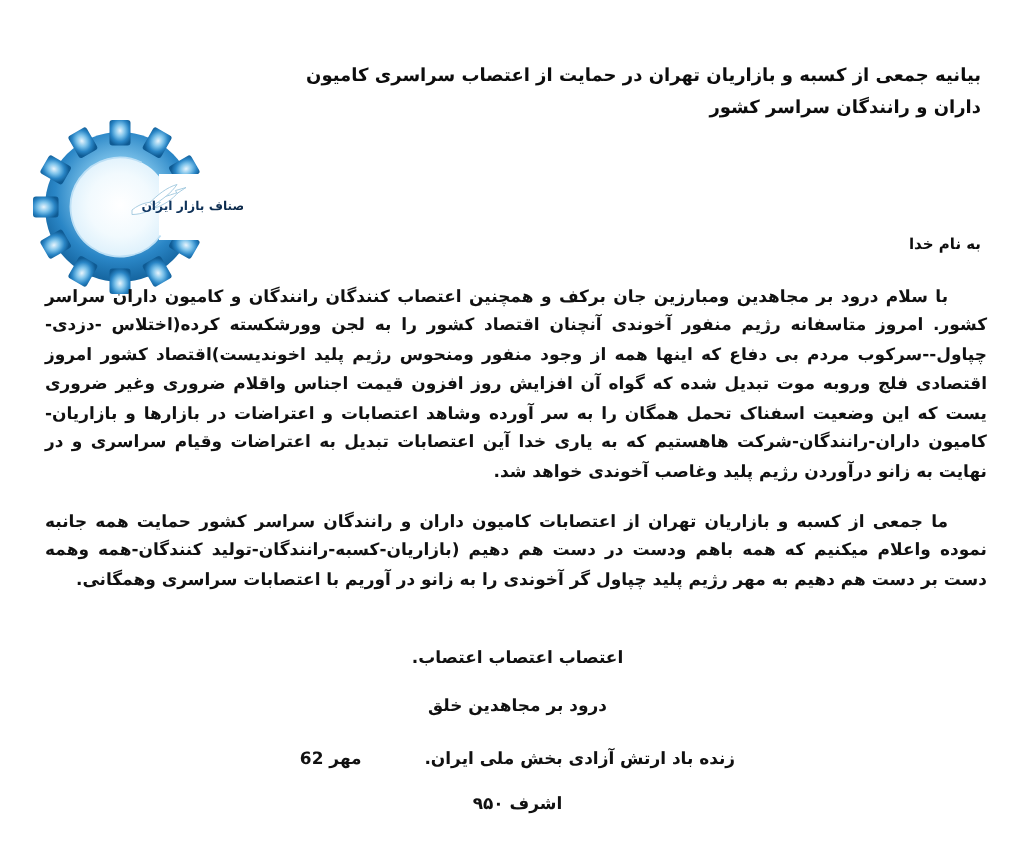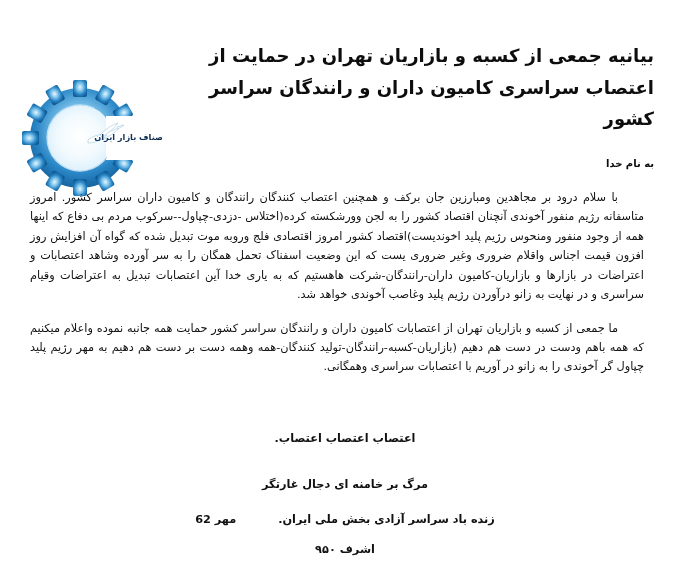--- a/index.html
+++ b/index.html
@@ -41,21 +41,21 @@
 
   
   .doc-title {
     position: absolute;
     right: 36px;
     top: 40px;
     width: 466px;
     text-align: right;
     direction: rtl;
     font-weight: bold;
-    font-size: 18px;
+    font-size: 12px;
     line-height: 1.75;
     letter-spacing: 0.1px;
     color: #0d0d0d;
   }
 
   
   .invocation {
     position: absolute;
     right: 36px;
     top: 158px;
@@ -73,23 +73,23 @@
     top: 188px;
     width: 630px;
     direction: rtl;
     text-align: justify;
     text-align-last: right;
   }
 
   .para {
     font-size: 11.3px;
     line-height: 1.72;
-    font-weight: normal;
-    color: #111111;
-    margin: 0 16px 14px 0;
+    font-weight: bold;
+    color: #111111;
+    margin: 0 2px 14px 0;
     text-align: justify;
     text-justify: inter-word;
     direction: rtl;
   }
   .para.indent {
     text-indent: 26px;
   }
 
   .slogans {
     position: absolute;
@@ -100,21 +100,21 @@
   }
   .slogan-line {
     font-size: 11.3px;
     font-weight: bold;
     line-height: 1.6;
     color: #111111;
     text-align: center;
     margin: 0 0 17px 0;
     padding-right: 0;
   }
-  .slogan-line.s1 { margin-right: 0; margin-bottom: 28px; }
+  .slogan-line.s1 { margin-right: 0; margin-bottom: 14px; }
   .signoff-line {
     font-size: 11.3px;
     font-weight: bold;
     line-height: 1.6;
     color: #111111;
     text-align: center;
     margin: 0 0 14px 0;
   }
   .signoff-line .gap {
     display: inline-block;
@@ -193,22 +193,22 @@
 
   <div class="invocation">به نام خدا</div>
 
   <div class="body-block">
     <p class="para indent">با سلام درود بر مجاهدین ومبارزین جان برکف و همچنین اعتصاب کنندگان رانندگان و کامیون داران سراسر کشور.   امروز متاسفانه رژیم منفور آخوندی آنچنان اقتصاد کشور را به لجن وورشکسته کرده(اختلاس -دزدی-چپاول--سرکوب مردم بی دفاع که اینها همه از وجود منفور ومنحوس رژیم پلید اخوندیست)اقتصاد کشور امروز اقتصادی فلج وروبه موت تبدیل شده که گواه آن افزایش روز افزون قیمت اجناس واقلام ضروری وغیر ضروری یست که این وضعیت اسفناک تحمل همگان را به سر آورده وشاهد اعتصابات و اعتراضات در بازارها و بازاریان-کامیون داران-رانندگان-شرکت هاهستیم که به یاری خدا آین اعتصابات تبدیل به اعتراضات وقیام سراسری و در نهایت به زانو درآوردن رژیم پلید وغاصب آخوندی خواهد شد.</p>
     <p class="para indent">ما جمعی از کسبه و بازاریان تهران از اعتصابات کامیون داران و رانندگان سراسر کشور حمایت همه جانبه نموده واعلام میکنیم که همه باهم ودست در دست هم دهیم (بازاریان-کسبه-رانندگان-تولید کنندگان-همه وهمه دست بر دست هم دهیم به مهر رژیم پلید چپاول گر آخوندی را به زانو در آوریم با اعتصابات سراسری وهمگانی.</p>
   </div>
 
   <div class="slogans">
     <p class="slogan-line s1">اعتصاب اعتصاب اعتصاب.</p>
-    <p class="slogan-line">مرگ بر خامنه ای دجال غارتگر</p>
+    <p class="slogan-line">درود بر مجاهدین خلق</p>
     <p class="signoff-line">
-      <span>زنده باد سراسر آزادی بخش ملی ایران.</span>
+      <span>زنده باد ارتش آزادی بخش ملی ایران.</span>
       <span class="gap"></span>
       <span>مهر 62</span>
     </p>
     <p class="signoff-final">اشرف ۹۵۰</p>
   </div>
 
 </div>
 
 </body></html>

